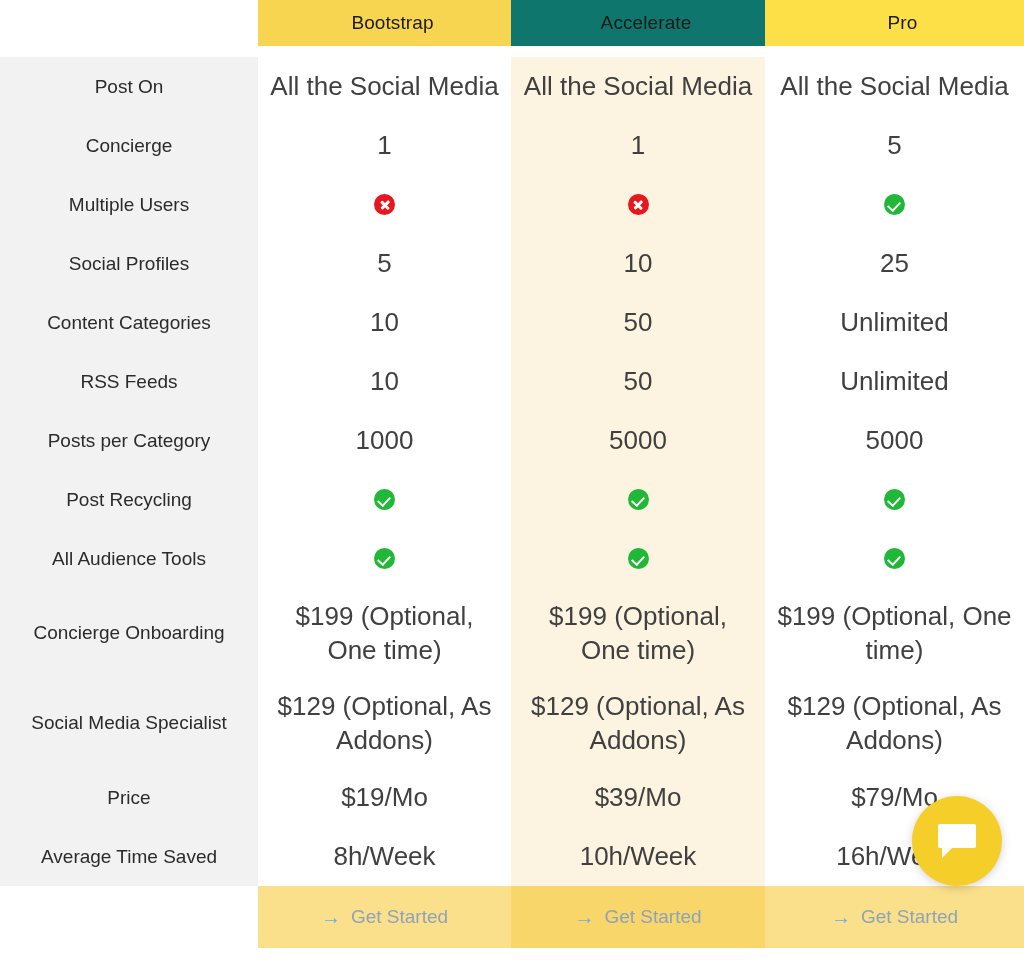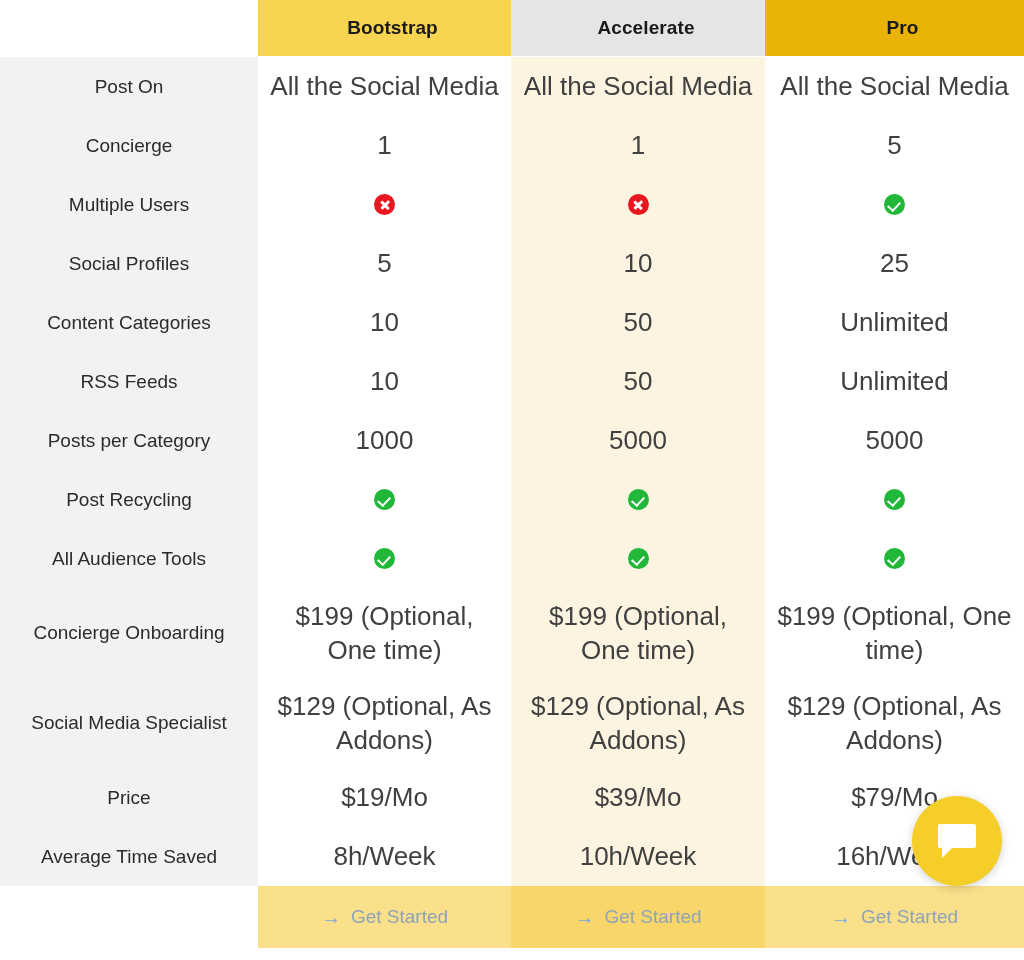--- a/index.html
+++ b/index.html
@@ -24,31 +24,31 @@
     width: 1024px;
   }
 
   
   .header-row { height: 57px; }
 
   .hdr-cell {
     display: flex;
     align-items: center;
     justify-content: center;
-    height: 56px;
+    height: 46px;
     font-size: 19px;
-    font-weight: bold;
+    font-weight: normal;
     color: #1a1a1a;
     letter-spacing: .1px;
     padding-left: 16px;
   }
   .hdr-empty      { background: #ffffff; }
   .hdr-bootstrap  { background: #F8D551; }
-  .hdr-accelerate { background: #e5e5e5; }
-  .hdr-pro        { background: #eab308; }
+  .hdr-accelerate { background: #0f766e; }
+  .hdr-pro        { background: #fde047; }
 
   
   .body-rows { position: relative; }
 
   .row { width: 824px; }
 
   .cell {
     display: flex;
     align-items: center;
     justify-content: center;

